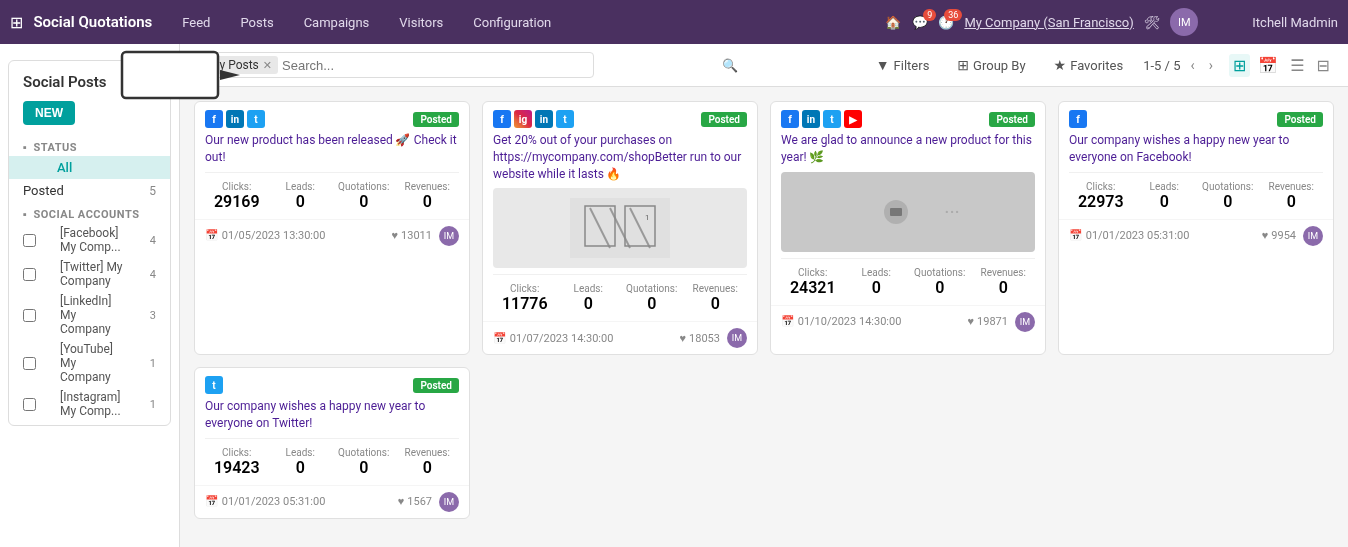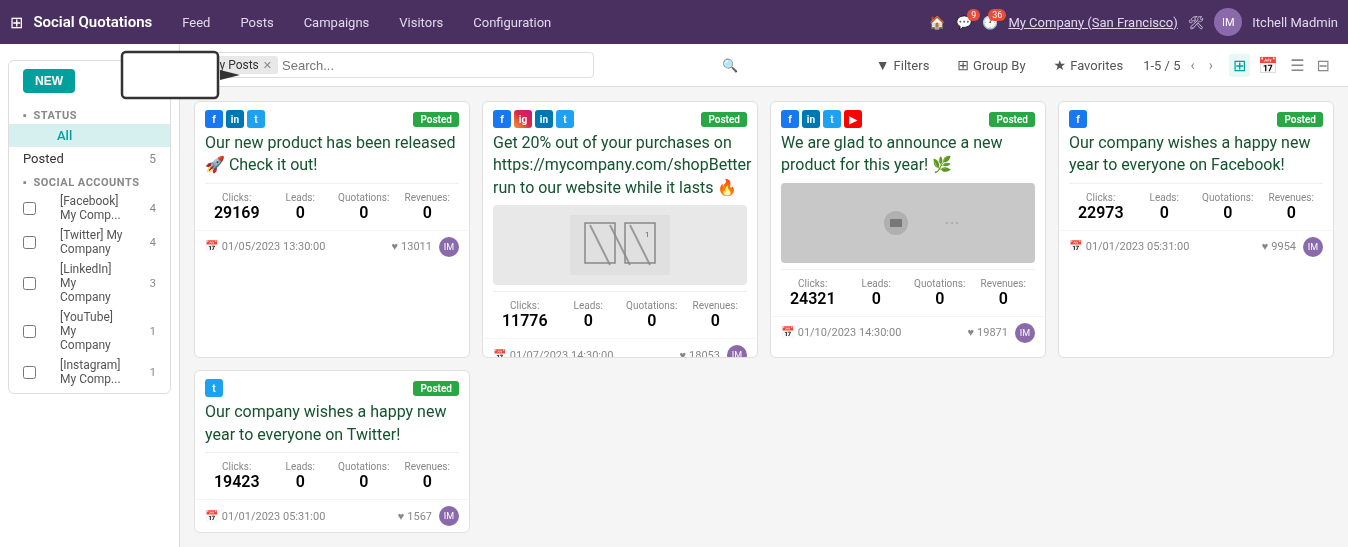--- a/index.html
+++ b/index.html
@@ -106,21 +106,21 @@
     .card-header { padding: 8px 10px 4px; display: flex; align-items: center; gap: 4px; justify-content: space-between; }
     .card-social-icons { display: flex; gap: 3px; }
     .social-icon { width: 18px; height: 18px; border-radius: 3px; display: inline-flex; align-items: center; justify-content: center; font-size: 10px; font-weight: 700; color: #fff; }
     .si-fb { background: #1877f2; }
     .si-li { background: #0077b5; }
     .si-tw { background: #1da1f2; }
     .si-ig { background: linear-gradient(45deg, #f09433, #e6683c, #dc2743, #cc2366, #bc1888); }
     .si-yt { background: #ff0000; }
     .posted-badge { background: #28a745; color: #fff; font-size: 10px; padding: 2px 7px; border-radius: 3px; font-weight: 600; }
     .card-body { padding: 0 10px 6px; }
-    .card-text { font-size: 16px; color: #14532d; line-height: 1.4; margin-bottom: 6px; }
+    .card-text { font-size: 12px; color: #4c1d95; line-height: 1.4; margin-bottom: 6px; }
     .card-image { width: 100%; height: 80px; background: #e8e8e8; border-radius: 4px; margin-bottom: 6px; display: flex; align-items: center; justify-content: center; color: #aaa; font-size: 22px; overflow: hidden; position: relative; }
     .card-stats { display: grid; grid-template-columns: repeat(4, 1fr); gap: 0; font-size: 11px; border-top: 1px solid #f0f0f0; padding-top: 6px; }
     .stat-col { display: flex; flex-direction: column; align-items: center; padding: 2px 0; }
     .stat-label { color: #888; font-size: 10px; }
     .stat-value { color: #000000; font-weight: 600; font-size: 16px; }
     .card-footer { padding: 6px 10px; display: flex; align-items: center; gap: 6px; font-size: 11px; color: #888; border-top: 1px solid #f5f5f5; }
     .footer-date { display: flex; align-items: center; gap: 3px; }
     .footer-likes { display: flex; align-items: center; gap: 3px; margin-left: auto; }
     .footer-avatar { width: 20px; height: 20px; border-radius: 50%; background: #8b6aab; display: inline-flex; align-items: center; justify-content: center; font-size: 9px; color: #fff; margin-left: 4px; }
 
@@ -148,28 +148,29 @@
       💬
       <span class="badge">9</span>
     </span>
     <span class="nav-icon-btn">
       🕐
       <span class="badge">36</span>
     </span>
     <span class="company-name">My Company (San Francisco)</span>
     <span class="nav-icon-btn">🛠</span>
     <span class="user-avatar">IM</span>
-    <span style="color:#e0d8ea;">Itchell Madmin</span>
+    <span style="color:#e0d8ea;margin-left:44px;">Itchell Madmin</span>
   </div>
 </nav>
 
 <div class="main-layout">
 
   <aside class="sidebar">
     <div class="sidebar-border">
+      <div class="sidebar-title">Social Posts</div>
       <button class="sidebar-new-btn">NEW</button>
       <div class="sidebar-section">
         <span>▪</span>
         <span>STATUS</span>
       </div>
       <div class="sidebar-item active">
         <span>All</span>
         <span class="item-count"></span>
       </div>
       <div class="sidebar-item">

